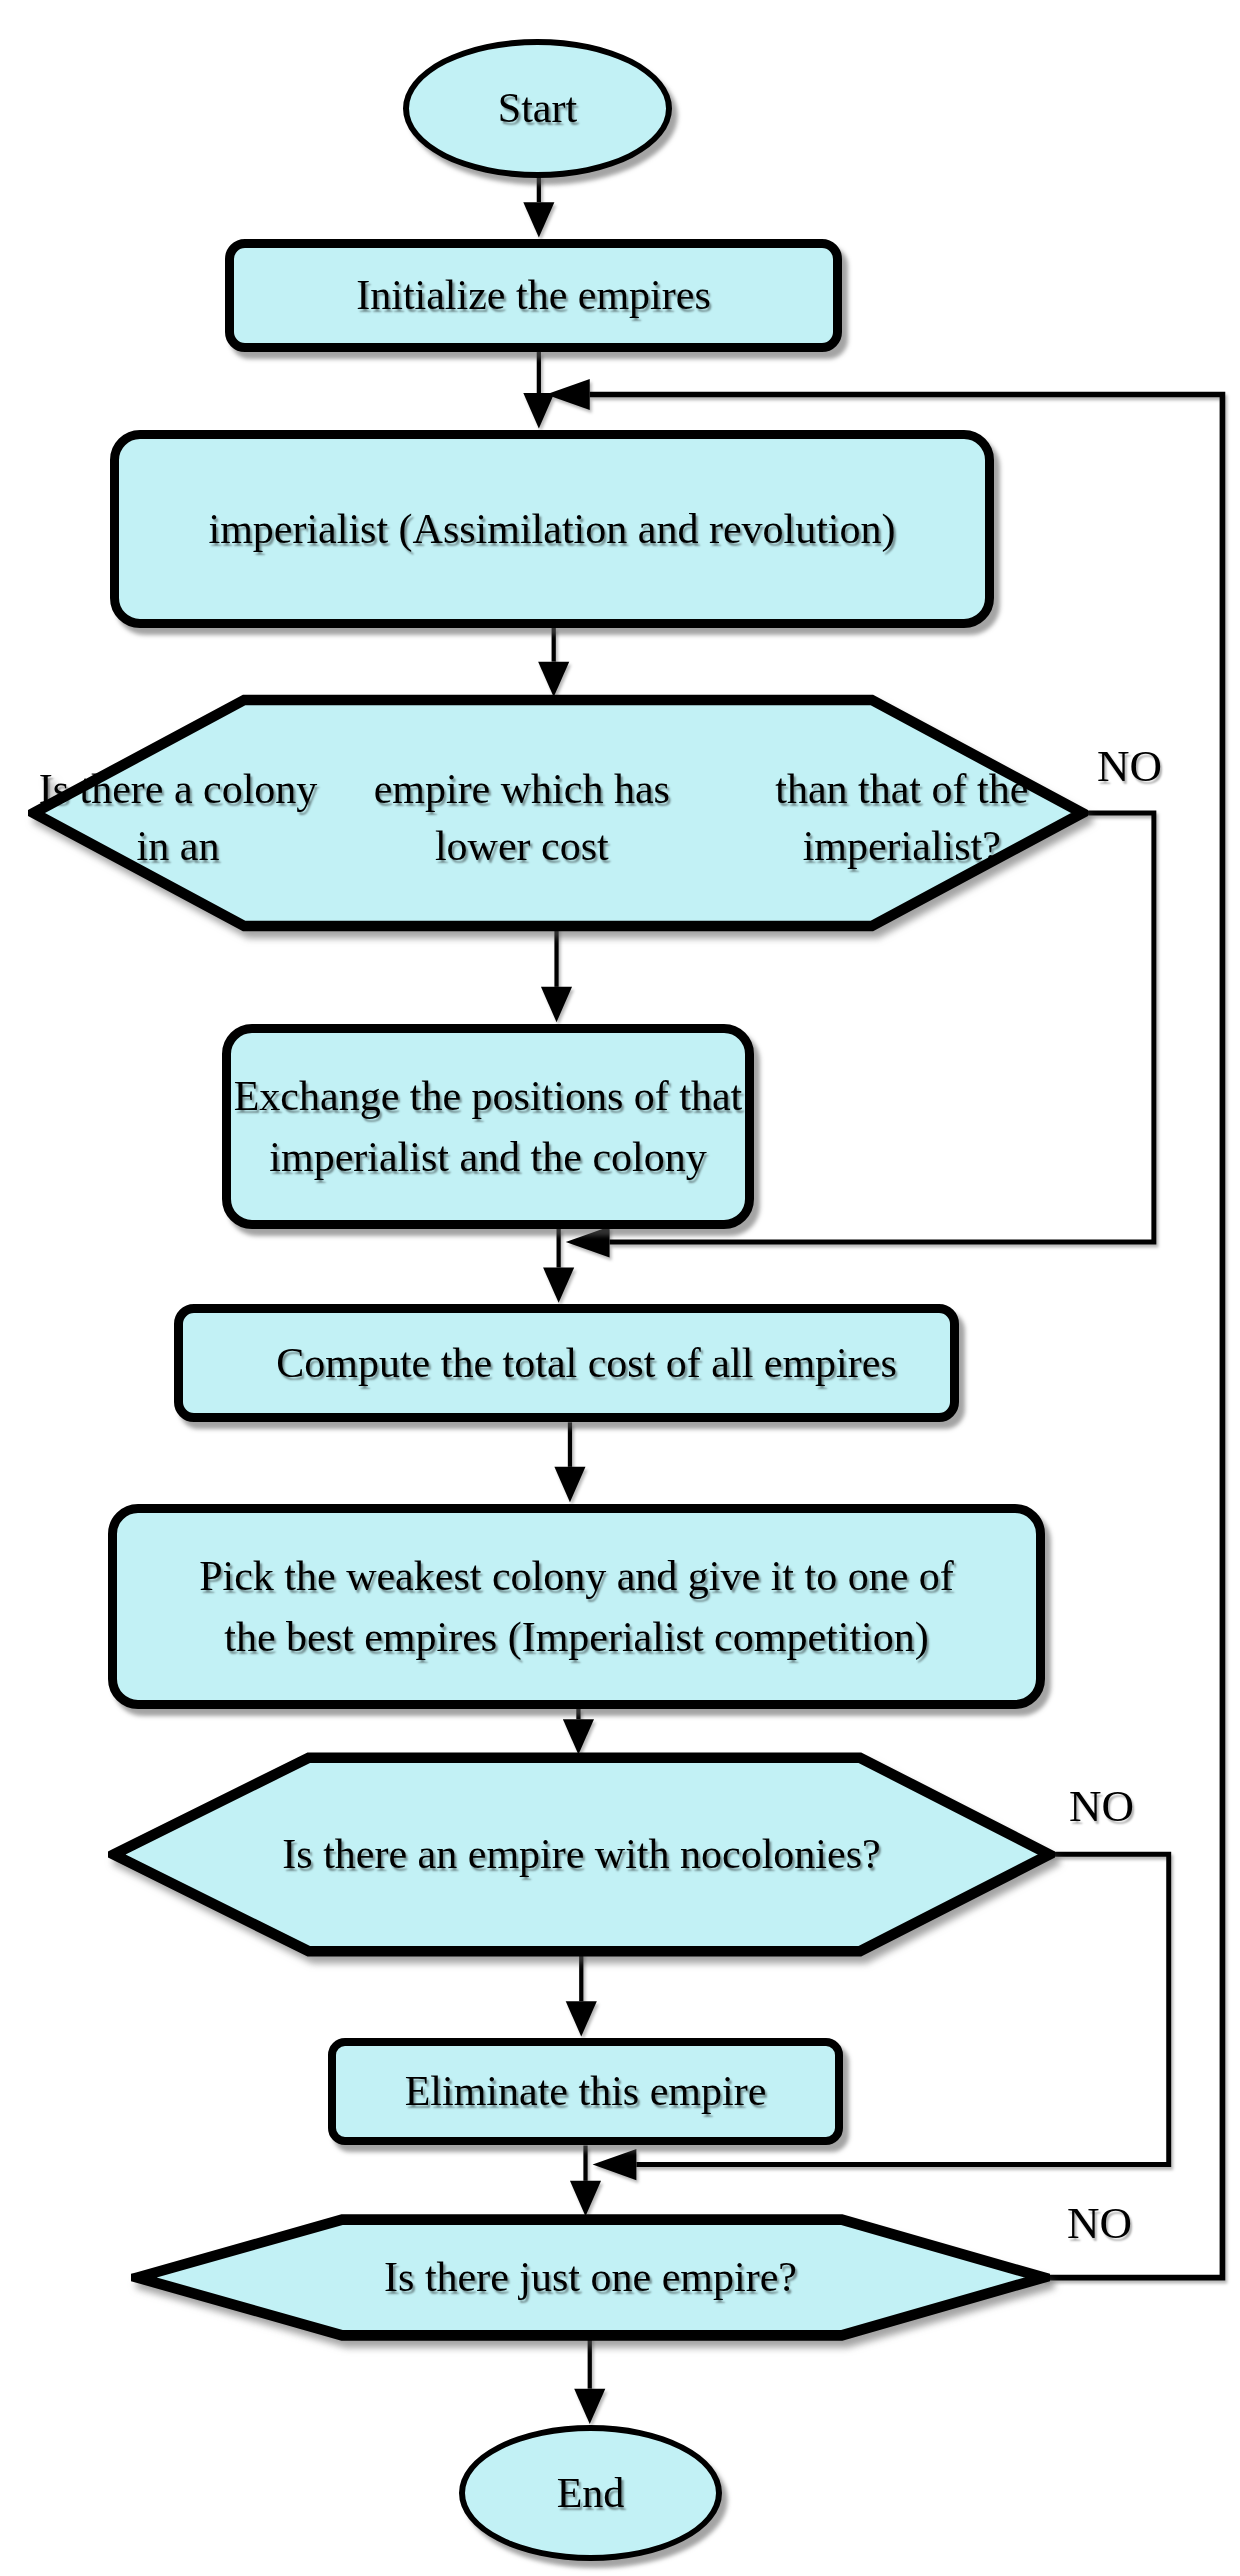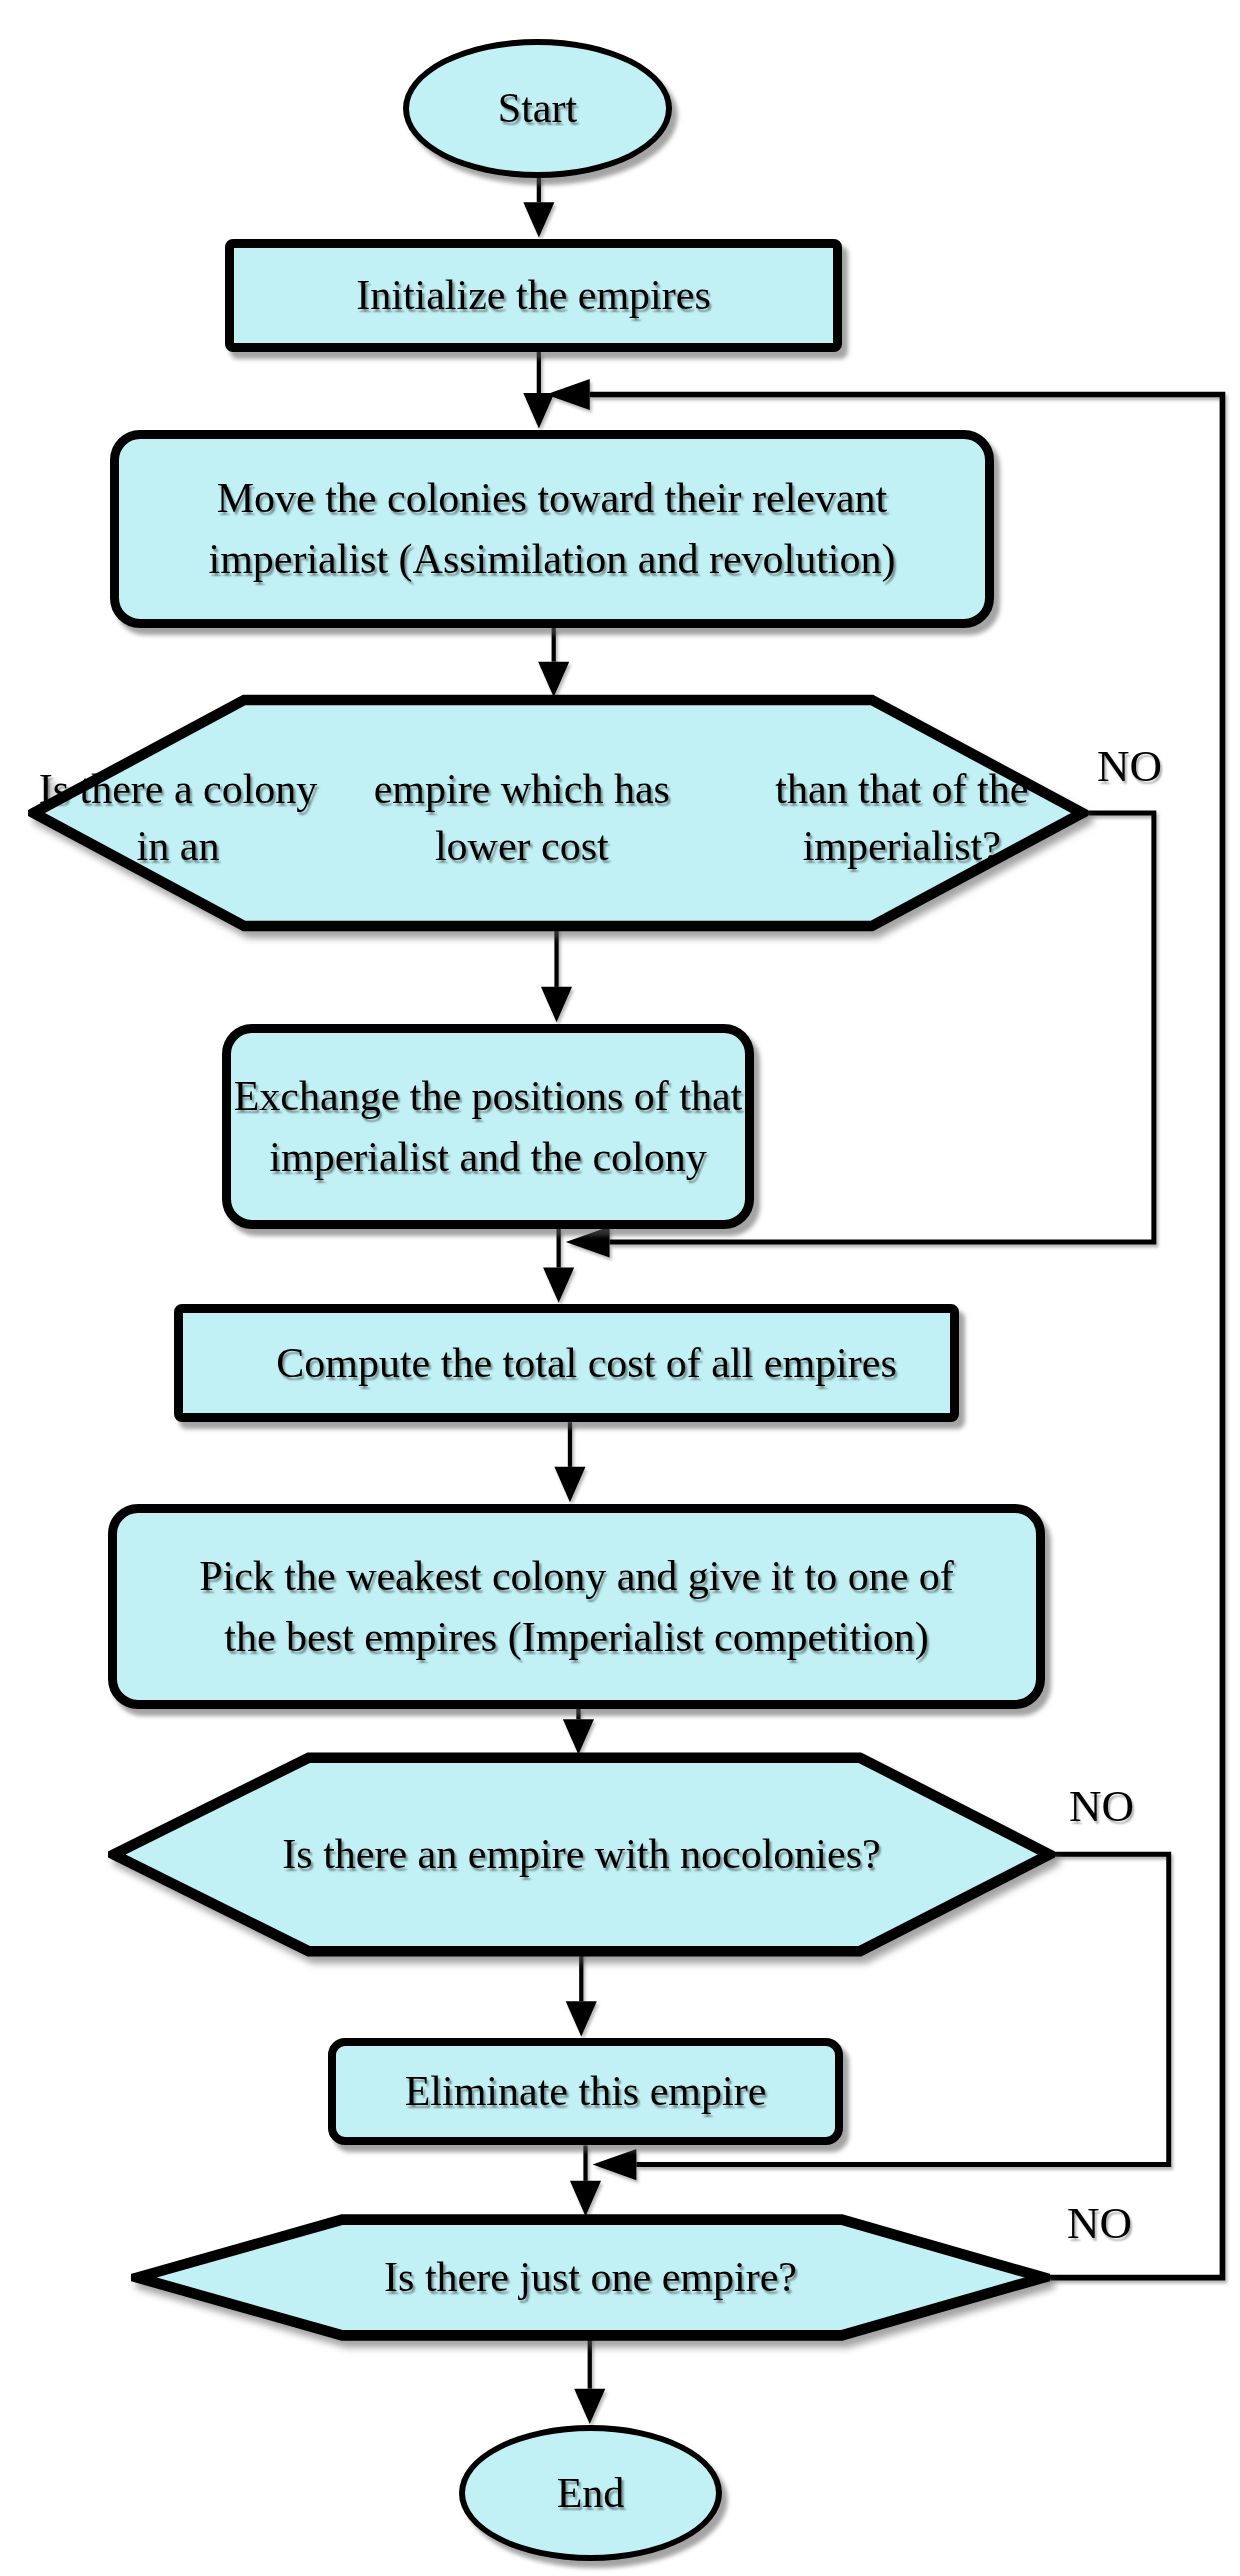--- a/index.html
+++ b/index.html
@@ -31,21 +31,21 @@
     justify-content: center;
     text-align: center;
     background: #C2F1F5;
     border: 9.2px solid #000000;
     font-size: 42px;
     line-height: 1.45;
     box-shadow: 5.7px 7px 4.2px rgba(90,90,90,0.55);
     text-shadow: 2.1px 2.8px 2.1px rgba(0,0,0,0.40);
   }
   .rounded { border-radius: 30px; }
-  .rounded-sm { border-radius: 8px; }
+  .rounded-sm { border-radius: 20px; }
   .ellipse { border-radius: 50%; border-width: 6.4px; }
   .hex {
     position: absolute;
     filter: drop-shadow(5.7px 7px 3.5px rgba(90,90,90,0.55));
   }
   .hex svg { display: block; }
   .hex-label {
     position: absolute;
     left: 0; top: 0; right: 0; bottom: 0;
     display: flex;
@@ -141,21 +141,20 @@
 
   <div class="node ellipse" style="left:403px; top:39px; width:269px; height:139px;">
     <div>Start</div>
   </div>
 
   <div class="node rounded-sm" style="left:225px; top:239px; width:617px; height:113px;">
     <div>Initialize the empires</div>
   </div>
 
   <div class="node rounded" style="left:110px; top:430px; width:884px; height:198px;">
-    <div>Move the colonies toward their relevant</div>
     <div>imperialist (Assimilation and revolution)</div>
   </div>
 
   <div class="hex" style="left:28px; top:694px; width:1060px; height:238px;">
     <svg width="1060" height="238" viewBox="0 0 1500 336">
       <polygon points="8,168 306,8 1194,8 1492,168 1194,328 306,328" fill="#C2F1F5" stroke="#000000" stroke-width="15"></polygon>
     </svg>
     <div class="hex-label" style="padding-top:10px;">
       <div>Is there a colony in an</div>
       <div>empire which has lower cost</div>

